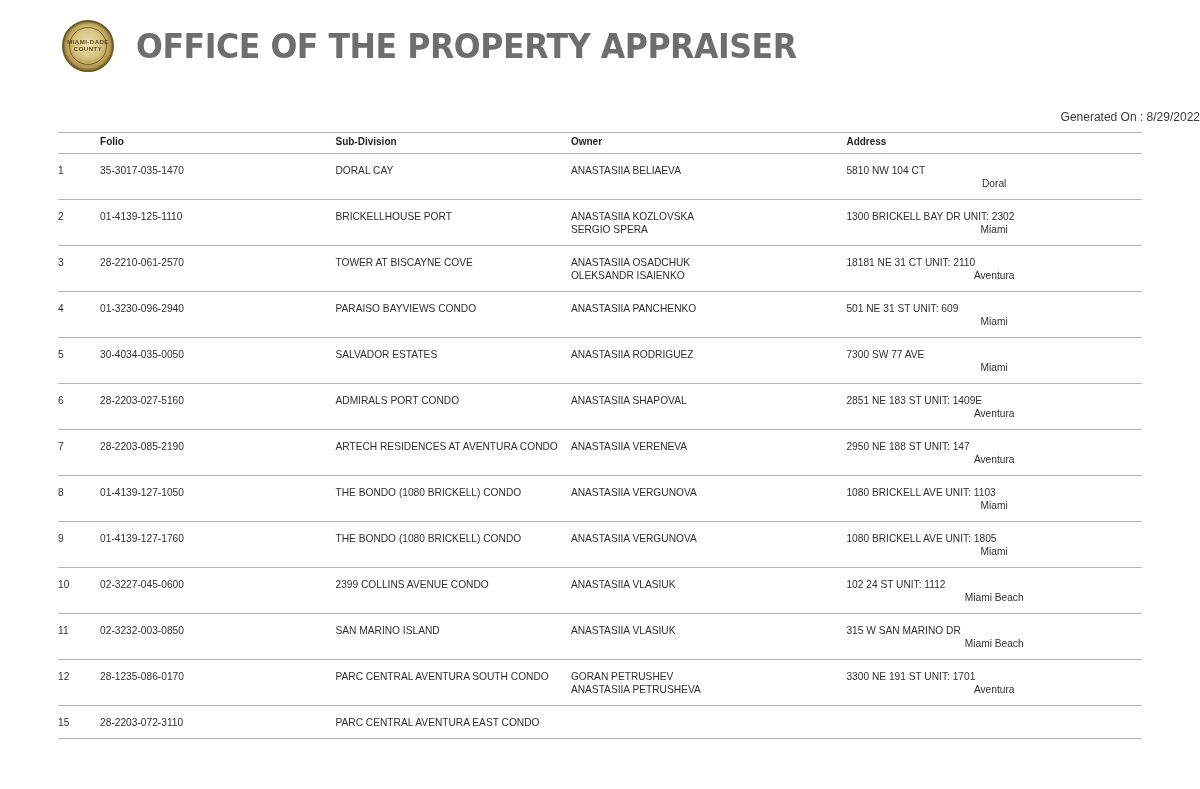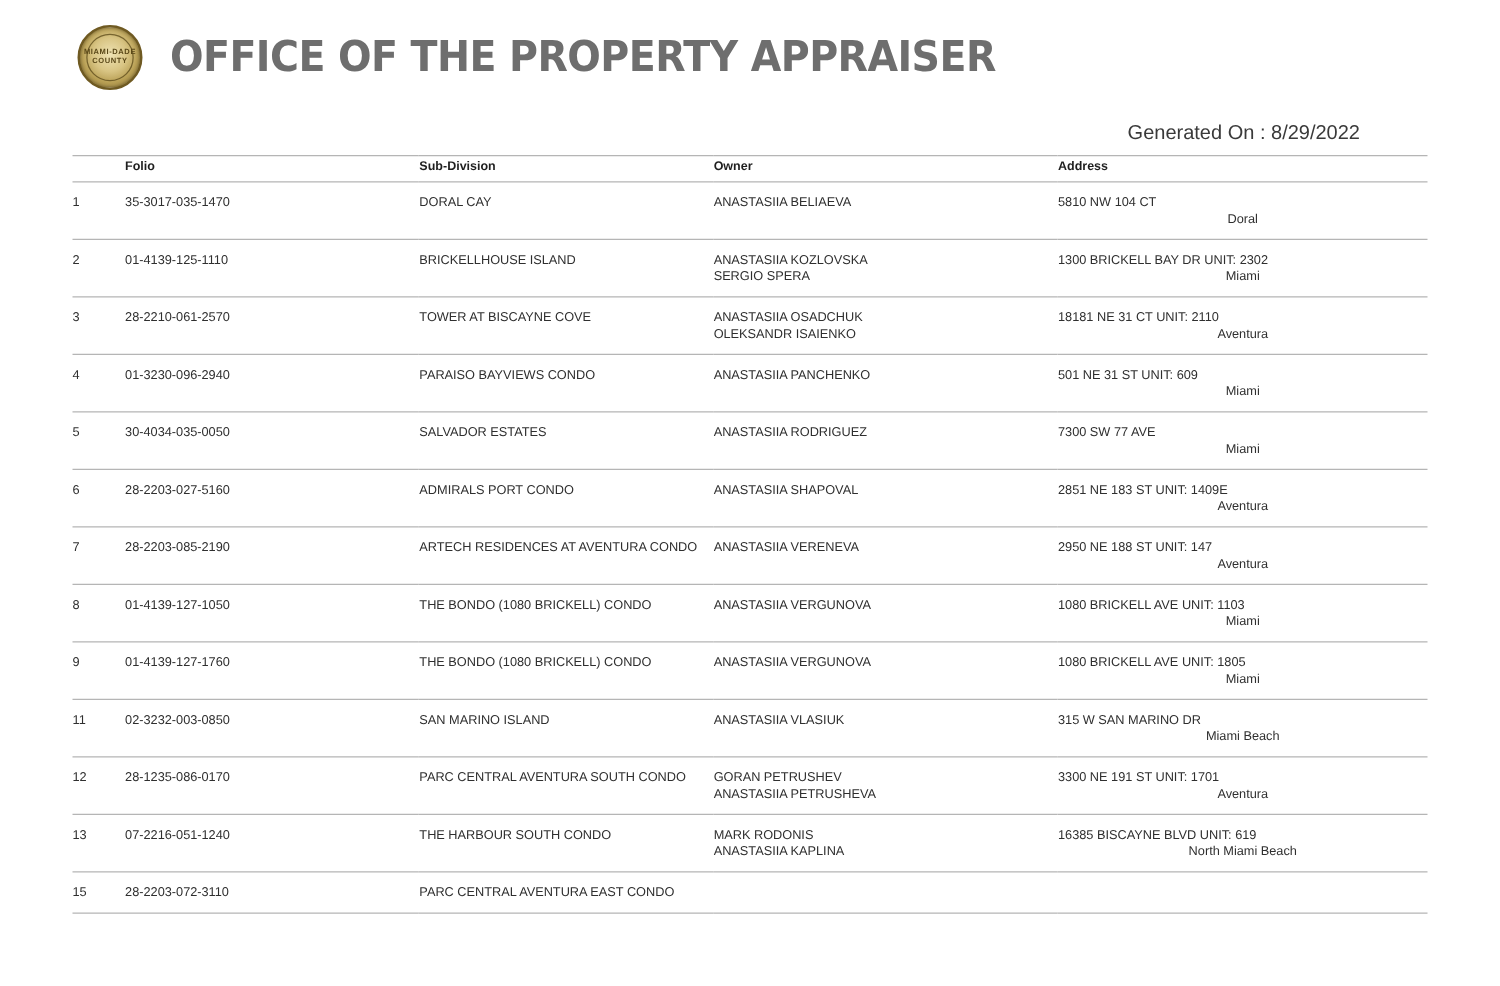--- a/index.html
+++ b/index.html
@@ -66,24 +66,23 @@
     letter-spacing: -0.5px;
     color: #6e6e6e;
     transform: scaleX(0.93);
     transform-origin: left center;
     white-space: nowrap;
   }
 
   
   .generated {
     text-align: right;
-    padding-right: 112px;
-    font-size: 16px;
+    font-size: 12px;
     color: #3a3a3a;
-    margin-top: 20px;
+    margin-top: 32px;
   }
 
   
   .table-wrap {
     margin: 8px 58px 0 58px;
   }
   table {
     width: 100%;
     border-collapse: collapse;
     table-layout: fixed;
@@ -149,21 +148,21 @@
           <tr>
             <td>1</td>
             <td>35-3017-035-1470</td>
             <td>DORAL CAY</td>
             <td><span>ANASTASIIA BELIAEVA</span></td>
             <td><span>5810 NW 104 CT</span><span class="addr-city">Doral</span></td>
           </tr>
           <tr>
             <td>2</td>
             <td>01-4139-125-1110</td>
-            <td>BRICKELLHOUSE ISLAND</td>
+            <td>BRICKELLHOUSE PORT</td>
             <td><span>ANASTASIIA KOZLOVSKA</span><span class="owner-2">SERGIO SPERA</span></td>
             <td><span>1300 BRICKELL BAY DR UNIT: 2302</span><span class="addr-city">Miami</span></td>
           </tr>
           <tr>
             <td>3</td>
             <td>28-2210-061-2570</td>
             <td>TOWER AT BISCAYNE COVE</td>
             <td><span>ANASTASIIA OSADCHUK</span><span class="owner-2">OLEKSANDR ISAIENKO</span></td>
             <td><span>18181 NE 31 CT UNIT: 2110</span><span class="addr-city">Aventura</span></td>
           </tr>
@@ -203,41 +202,41 @@
             <td><span>1080 BRICKELL AVE UNIT: 1103</span><span class="addr-city">Miami</span></td>
           </tr>
           <tr>
             <td>9</td>
             <td>01-4139-127-1760</td>
             <td>THE BONDO (1080 BRICKELL) CONDO</td>
             <td><span>ANASTASIIA VERGUNOVA</span></td>
             <td><span>1080 BRICKELL AVE UNIT: 1805</span><span class="addr-city">Miami</span></td>
           </tr>
           <tr>
+            <td>10</td>
+            <td>02-3227-045-0600</td>
+            <td>2399 COLLINS AVENUE CONDO</td>
+            <td><span>ANASTASIIA VLASIUK</span></td>
+            <td><span>102 24 ST UNIT: 1112</span><span class="addr-city">Miami Beach</span></td>
+          </tr>
+          <tr>
             <td>11</td>
             <td>02-3232-003-0850</td>
             <td>SAN MARINO ISLAND</td>
             <td><span>ANASTASIIA VLASIUK</span></td>
             <td><span>315 W SAN MARINO DR</span><span class="addr-city">Miami Beach</span></td>
           </tr>
           <tr>
             <td>12</td>
             <td>28-1235-086-0170</td>
             <td>PARC CENTRAL AVENTURA SOUTH CONDO</td>
             <td><span>GORAN PETRUSHEV</span><span class="owner-2">ANASTASIIA PETRUSHEVA</span></td>
             <td><span>3300 NE 191 ST UNIT: 1701</span><span class="addr-city">Aventura</span></td>
           </tr>
           <tr>
-            <td>13</td>
-            <td>07-2216-051-1240</td>
-            <td>THE HARBOUR SOUTH CONDO</td>
-            <td><span>MARK RODONIS</span><span class="owner-2">ANASTASIIA KAPLINA</span></td>
-            <td><span>16385 BISCAYNE BLVD UNIT: 619</span><span class="addr-city">North Miami Beach</span></td>
-          </tr>
-          <tr>
             <td>15</td>
             <td>28-2203-072-3110</td>
             <td>PARC CENTRAL AVENTURA EAST CONDO</td>
             <td></td>
             <td></td>
           </tr>
         </tbody>
     </table>
   </div>
 

